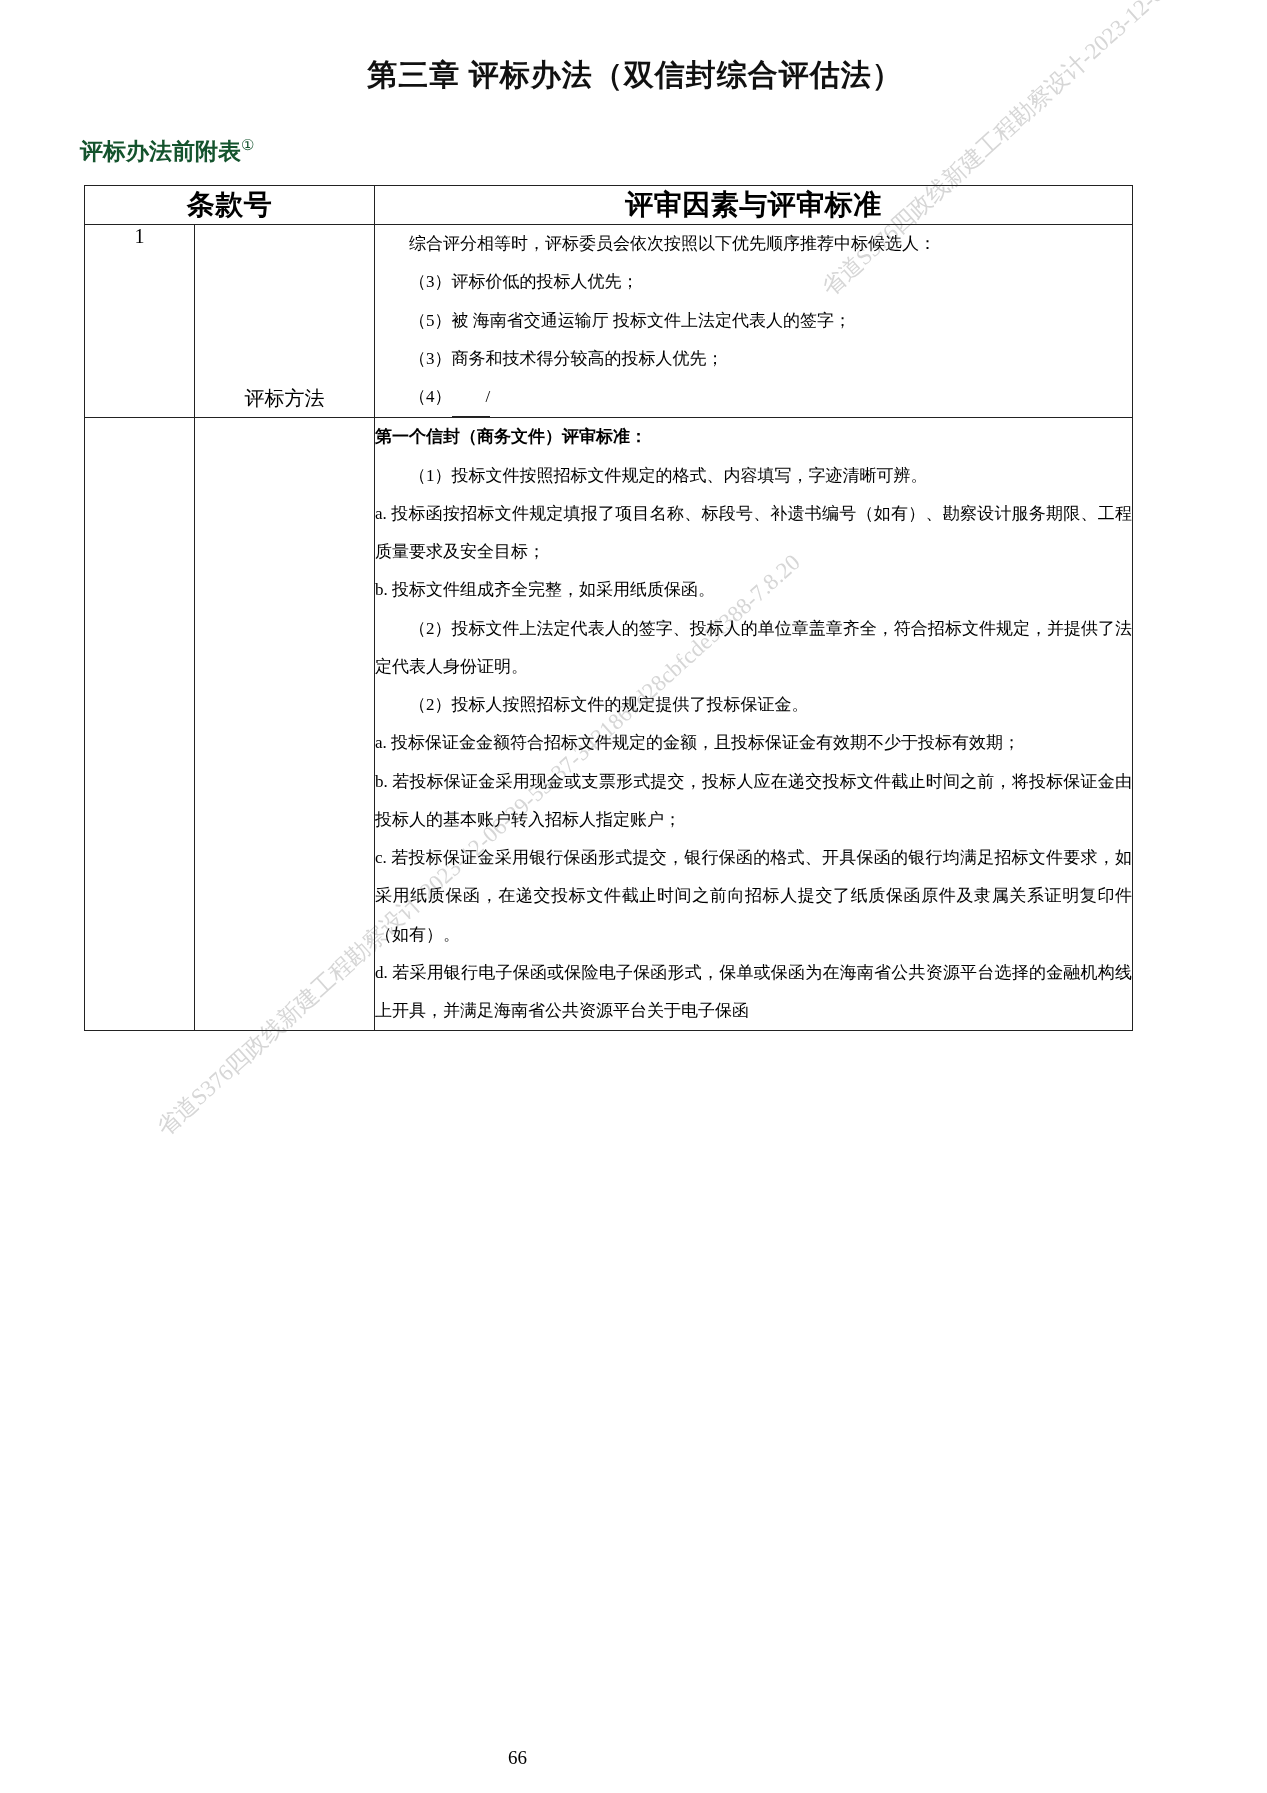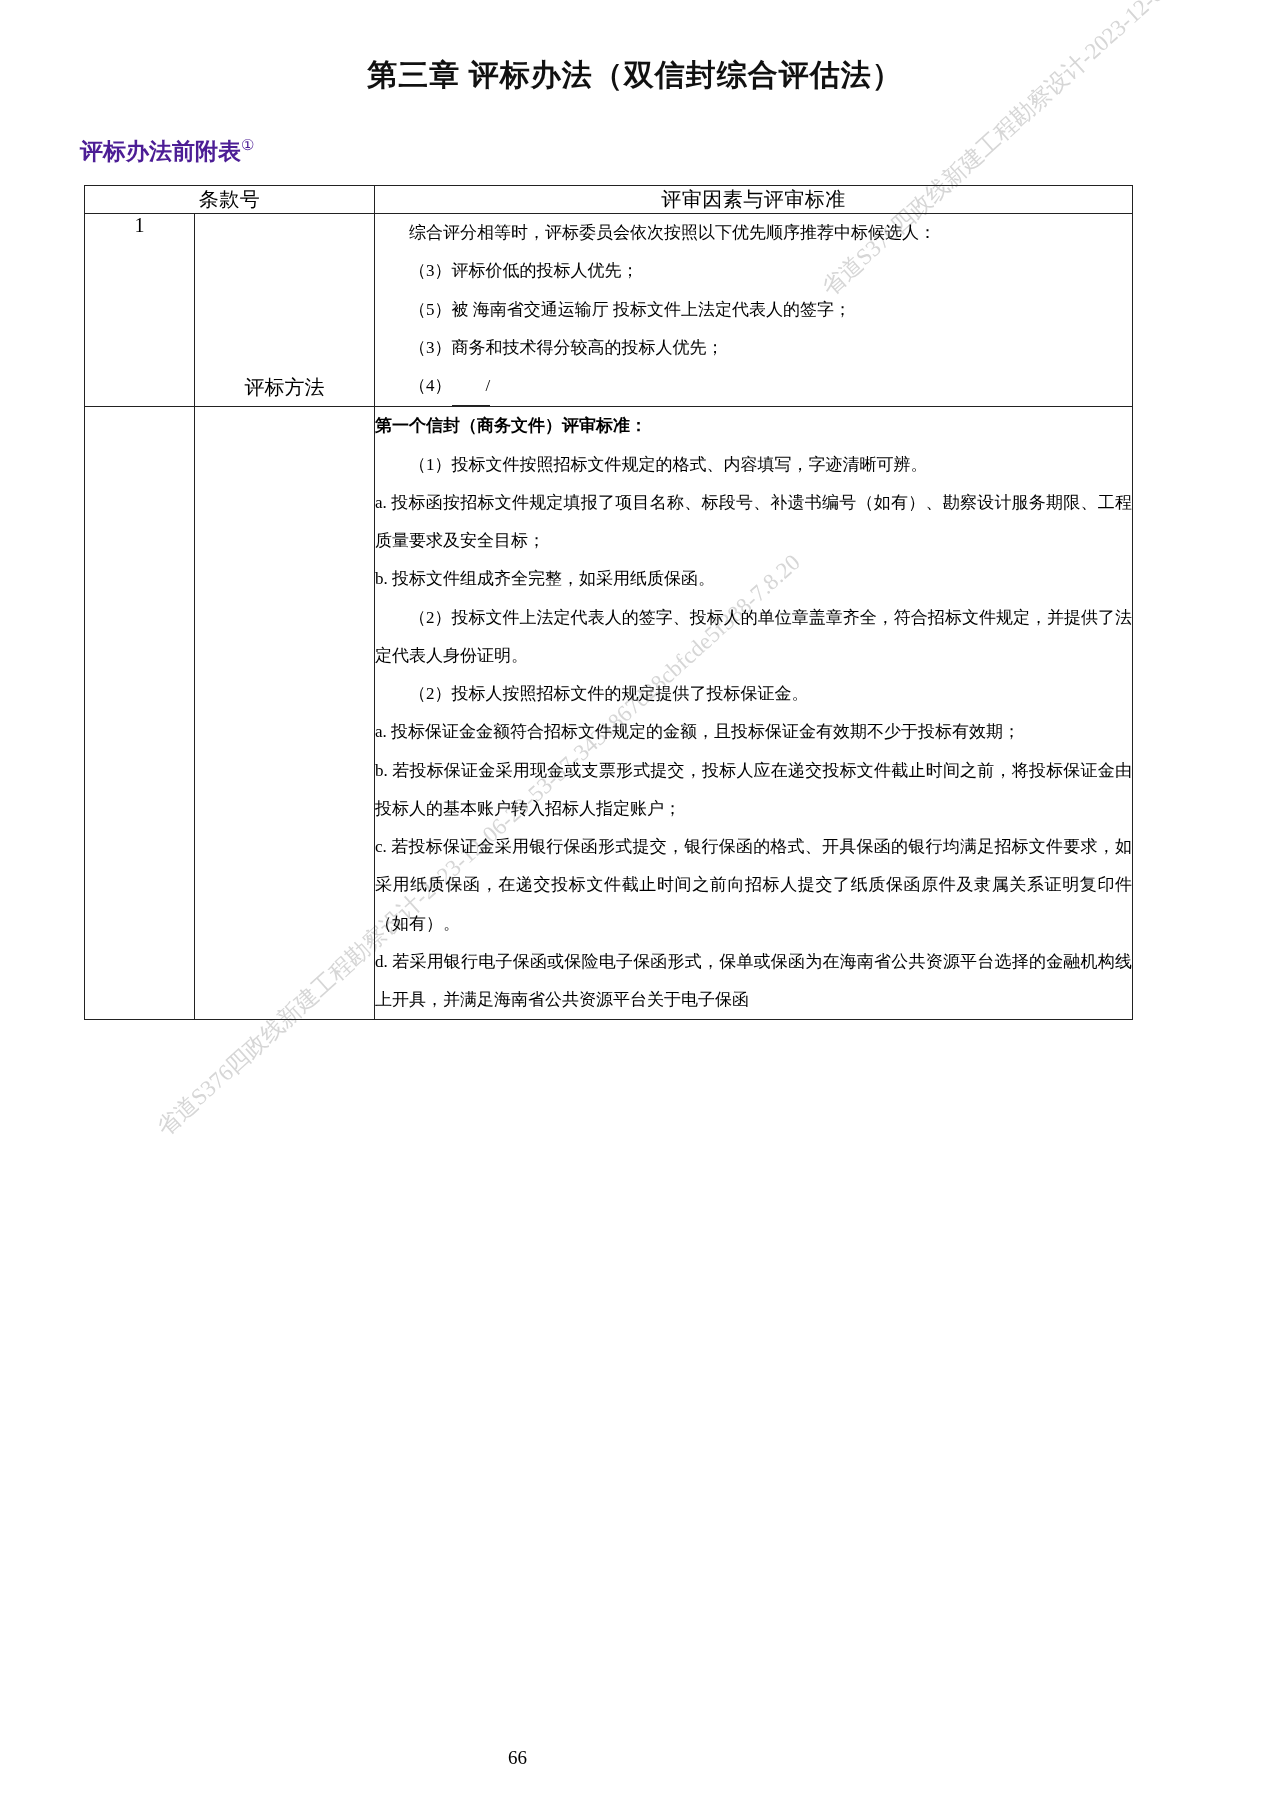--- a/index.html
+++ b/index.html
@@ -33,21 +33,21 @@
     letter-spacing: 1px;
     margin-top: 55px;
     margin-bottom: 0;
     color: #111;
   }
   .section-title {
     font-size: 23px;
     font-weight: bold;
     margin-top: 40px;
     margin-left: 0px;
-    color: #4c1d95;
+    color: #14532d;
   }
   .section-title .sup {
     font-size: 15px;
     vertical-align: super;
     font-weight: normal;
   }
   table.main {
     border-collapse: collapse;
     width: 1048px;
     margin-top: 18px;
@@ -58,22 +58,22 @@
     border: 1px solid #222;
     vertical-align: top;
     padding: 0;
   }
   .col-no { width: 110px; }
   .col-name { width: 180px; }
   .col-body { width: 758px; }
 
   .hdr-cell {
     text-align: center;
-    font-weight: normal;
-    font-size: 20px;
+    font-weight: bold;
+    font-size: 28px;
     padding: 11px 0 11px 0;
     letter-spacing: 0.5px;
   }
   .cell-center {
     text-align: center;
     font-size: 20px;
     padding-top: 160px;
   }
   .cell-center.name {
     padding-top: 160px;

